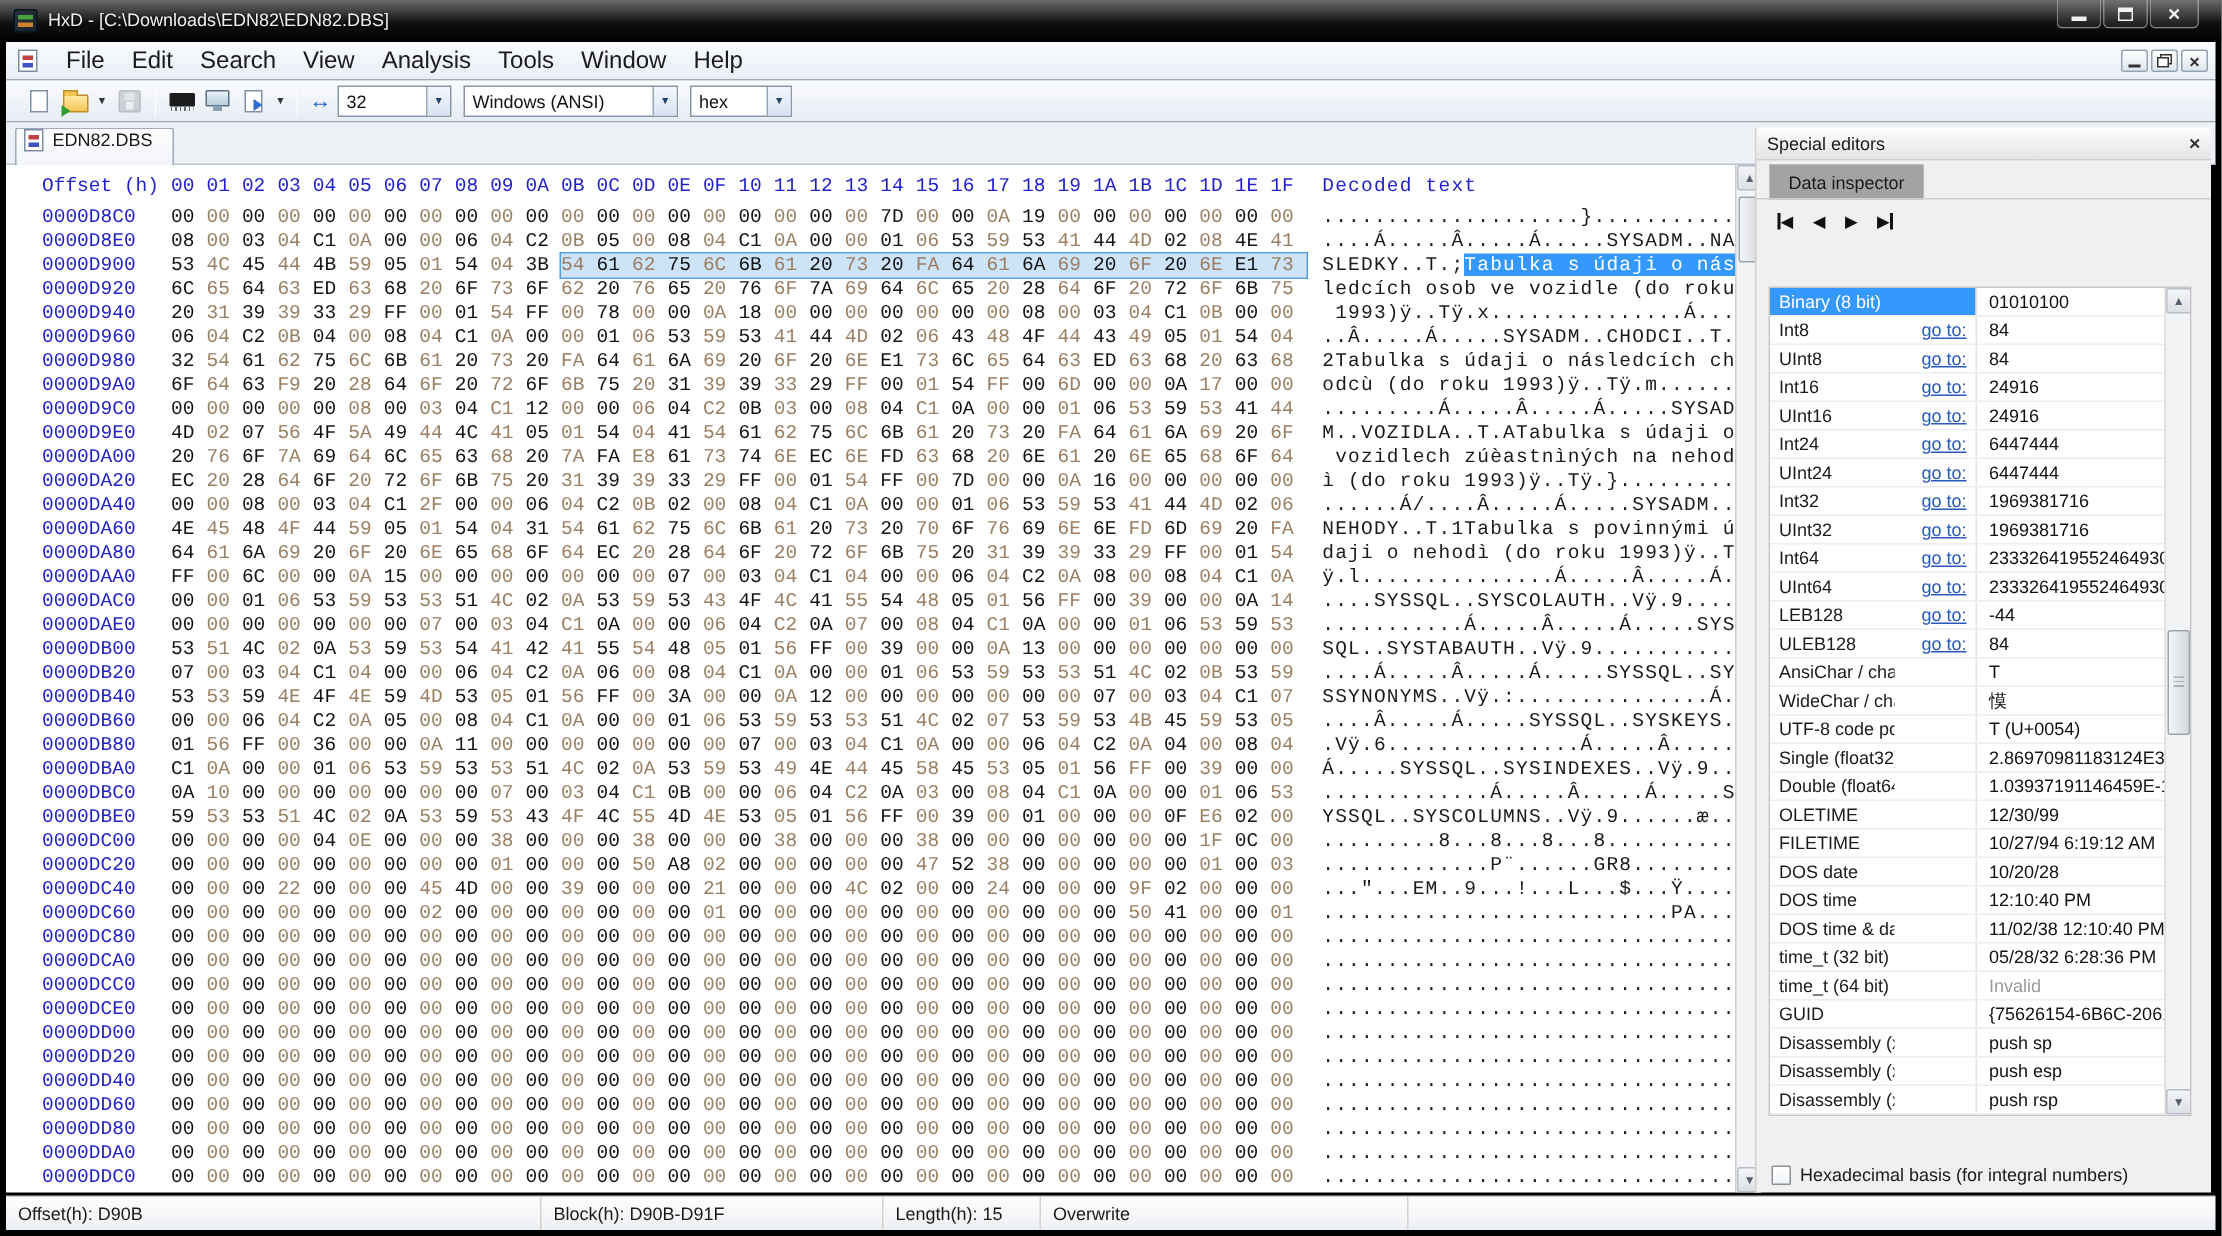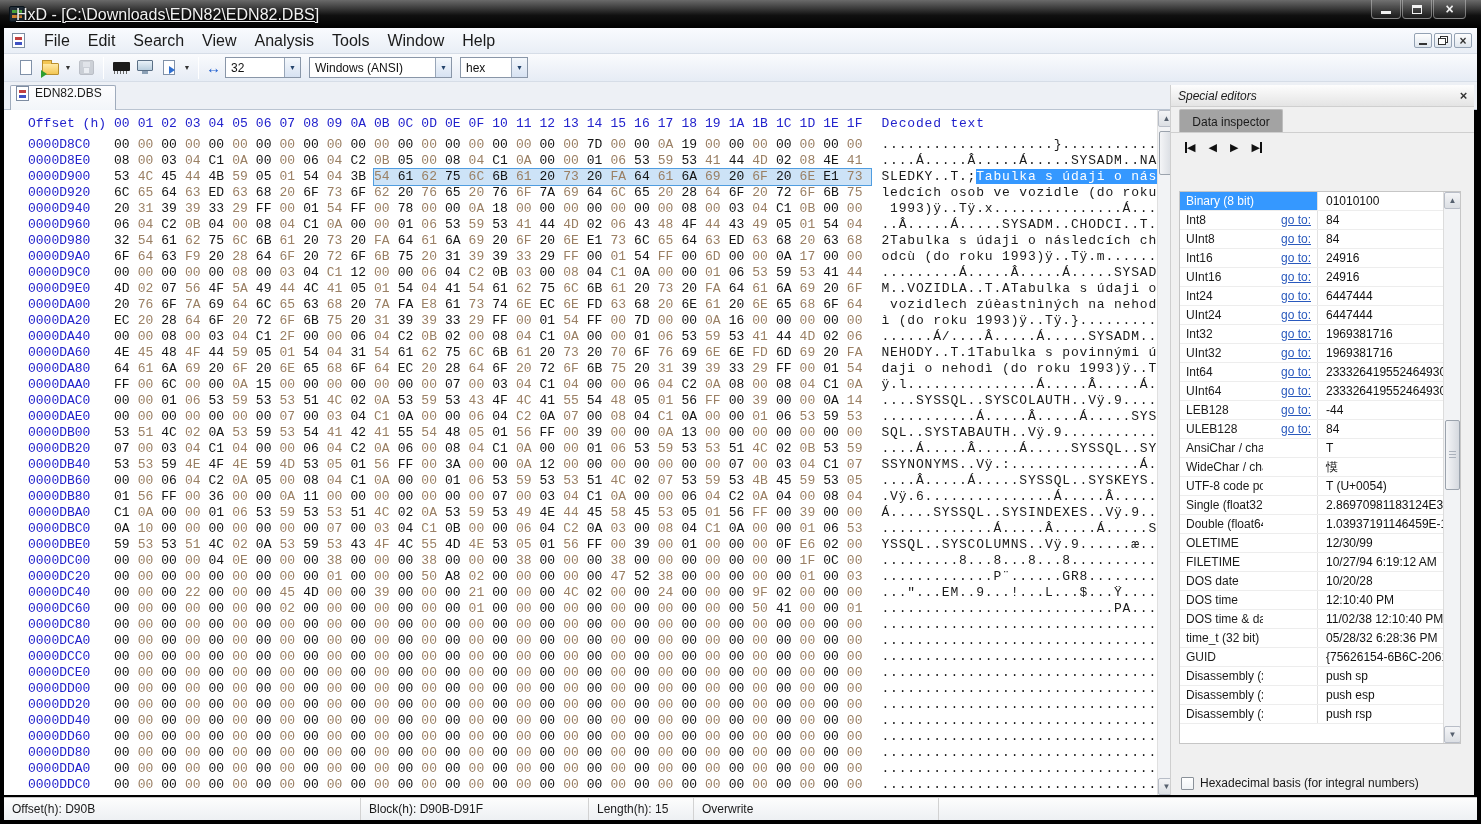--- a/index.html
+++ b/index.html
@@ -6,21 +6,21 @@
   body { background:#444; font-family:"Liberation Sans", sans-serif; }
   .win { position:relative; width:1481px; height:824px; background:#000; overflow:hidden; }
 
   
   .titlebar { position:absolute; left:0; top:0; width:1481px; height:28px;
     background:linear-gradient(#6a6a6a 0%, #3a3a3a 30%, #101010 55%, #000 100%); }
   .app-icon { position:absolute; left:9px; top:6px; width:16px; height:16px; border-radius:2px;
     background:linear-gradient(135deg,#26323c 0%, #17212b 100%); border:1px solid #09121a; }
   .app-icon i { position:absolute; left:2px; top:3px; width:10px; height:3px; background:#49a33c; }
   .app-icon b { position:absolute; left:2px; top:8px; width:10px; height:3px; background:#d2812f; }
-  .title-text { position:absolute; left:16px; top:6px; font-size:16px; color:#f0f0f0; text-shadow:0 1px 2px #000;text-decoration:underline; }
+  .title-text { position:absolute; left:32px; top:6px; font-size:12px; color:#f0f0f0; text-shadow:0 1px 2px #000; }
   .win-controls { position:absolute; right:15px; top:0; display:flex; }
   .wbtn { width:30px; height:19px; margin-left:1px; background:linear-gradient(rgba(120,120,120,.55),rgba(40,40,40,.6));
     border:1px solid rgba(200,200,200,.5); border-top:none; border-radius:0 0 4px 4px;
     display:flex; align-items:center; justify-content:center; }
   .wbtn.close { width:33px; }
   .g-min { width:10px; height:3px; background:#f2f2f2; margin-top:7px; }
   .g-max { width:10px; height:9px; border:1px solid #f2f2f2; border-top-width:3px; }
   .g-close { color:#f2f2f2; font-size:14px; font-weight:bold; line-height:14px; }
 
   
@@ -98,21 +98,21 @@
     font-size:8px; color:#56606e; }
   .sb-up { top:0; } .sb-dn { bottom:0; }
   .sthumb { position:absolute; left:1px; width:15px; background:linear-gradient(90deg,#f4f5f7,#d5d9df);
     border:1px solid #9ba3ad; border-radius:2px; }
   .grip { position:absolute; left:3px; right:3px; top:50%; height:7px; margin-top:-4px;
     background:repeating-linear-gradient(#aab1bb 0 1px,transparent 1px 3px); }
 
   
   .panel { position:absolute; left:1170px; top:85px; width:304px; height:710px; background:#f0f0f0; border-left:1px solid #cfcfcf; font-size:12px; }
   .panel-hd { height:22px; background:linear-gradient(#fdfdfd,#e4e4e4); border-bottom:1px solid #cfcfcf;
-    display:flex; align-items:center; padding:0 7px; color:#1a1a1a;font-style:italic; }
+    display:flex; align-items:center; padding:0 7px; color:#1a1a1a; }
   .panel-hd .x { margin-left:auto; color:#333; font-weight:bold; font-size:13px; line-height:12px; }
   .insp-tab { position:absolute; left:8px; top:24px; height:24px; width:104px; background:#a3a3a3;
     border:1px solid #bdbdbd; border-bottom:none; border-radius:2px 2px 0 0;
     display:flex; align-items:center; justify-content:center; color:#1a1a1a; }
   .tabline { position:absolute; left:0; right:0; top:47px; border-top:1px solid #cfcfcf; }
   .nav { position:absolute; left:14px; top:56px; display:flex; align-items:center; color:#111; }
   .navbtn { display:flex; align-items:center; margin-right:13px; font-size:11px; }
   .navbar { display:inline-block; width:2px; height:11px; background:#111; }
   .insp-grid { position:absolute; left:8px; top:82px; width:282px; height:553px; background:#fff; border:1px solid #c6c6c6; overflow:hidden;margin-top:24px; }
   .irow { display:flex; height:19px; line-height:18px; border-bottom:1px solid #ededed; }
@@ -475,20 +475,27 @@
           </div>
           <div class="irow">
             <span class="ileft">
               <span class="iname">time_t (32 bit)</span>
               <span class="igoto"></span>
             </span>
             <span class="ival">05/28/32 6:28:36 PM</span>
           </div>
           <div class="irow">
             <span class="ileft">
+              <span class="iname">time_t (64 bit)</span>
+              <span class="igoto"></span>
+            </span>
+            <span class="ival inv">Invalid</span>
+          </div>
+          <div class="irow">
+            <span class="ileft">
               <span class="iname">GUID</span>
               <span class="igoto"></span>
             </span>
             <span class="ival">{75626154-6B6C-2061-73</span>
           </div>
           <div class="irow">
             <span class="ileft">
               <span class="iname">Disassembly (x86-16)</span>
               <span class="igoto"></span>
             </span>

